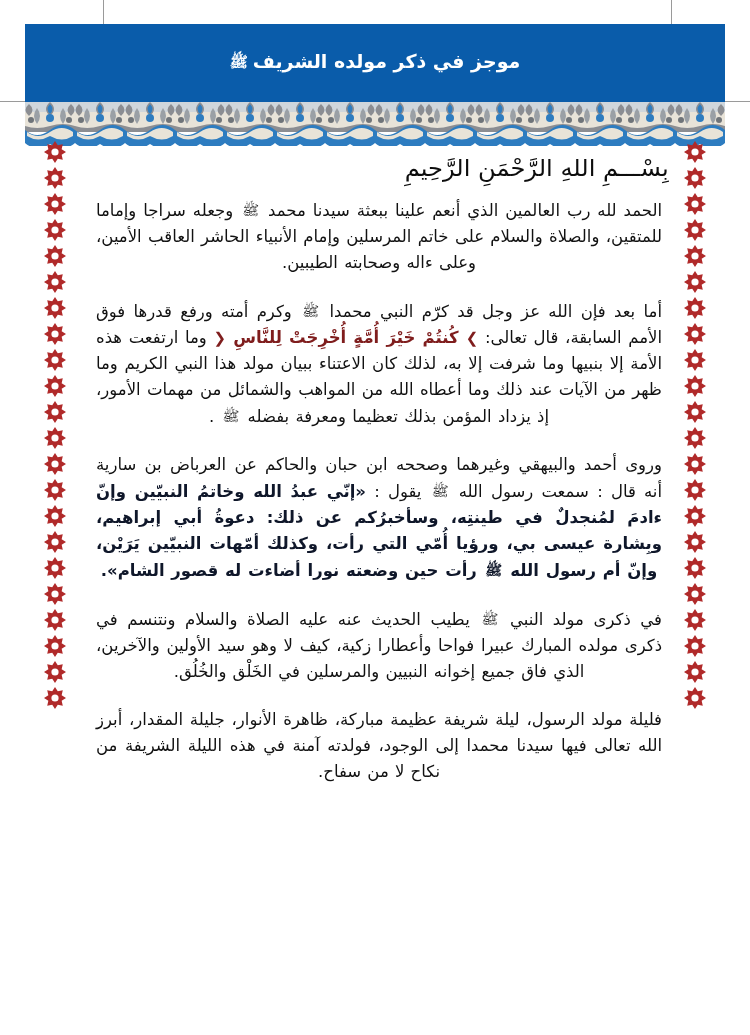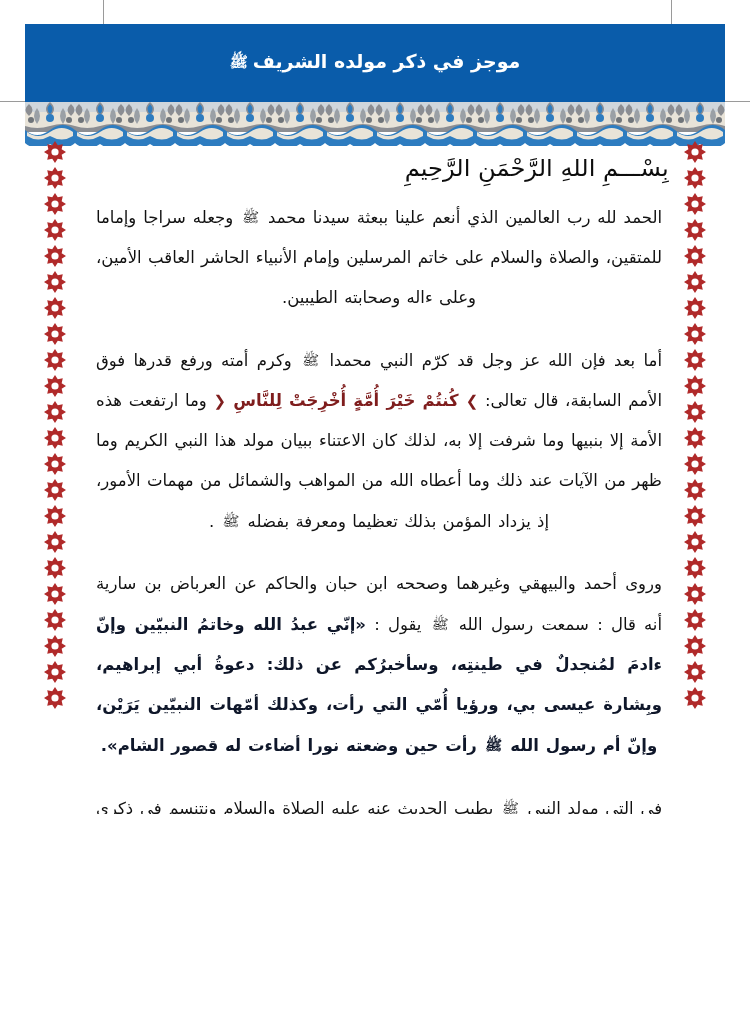--- a/index.html
+++ b/index.html
@@ -152,21 +152,21 @@
     font-size: 23px;
     color: #0d0d0d;
     letter-spacing: 1px;
     white-space: nowrap;
     transform: scaleX(1.05);
   }
 
   .para {
     font-family: "DejaVu Sans", "Liberation Sans", sans-serif;
     font-size: 16.5px;
-    line-height: 40px;
+    line-height: 26px;
     color: #111111;
     margin: 0 0 22px 8px;
     direction: rtl;
     text-align: justify;
     text-align-last: center;
     word-spacing: 1px;
   }
   .para:last-child { margin-bottom: 0; }
 
   .para .sallallahu {
@@ -445,17 +445,18 @@
   </div>
 
   <div id="content">
     <div id="bismillah">
       <span id="bismillah-text">بِسْـــمِ اللهِ الرَّحْمَنِ الرَّحِيمِ</span>
     </div>
     <div id="paragraphs">
         <div class="para"><span>الحمد لله رب العالمين الذي أنعم علينا ببعثة سيدنا محمد</span> <span class="sallallahu">ﷺ</span> <span>وجعله سراجا وإماما للمتقين، والصلاة والسلام على خاتم المرسلين وإمام الأنبياء الحاشر العاقب الأمين، وعلى ءاله وصحابته الطيبين.</span></div>
         <div class="para"><span>أما بعد فإن الله عز وجل قد كرّم النبي محمدا</span> <span class="sallallahu">ﷺ</span> <span>وكرم أمته ورفع قدرها فوق الأمم السابقة، قال تعالى:</span> <span class="quran"><span class="bracket">❯</span> كُنتُمْ خَيْرَ أُمَّةٍ أُخْرِجَتْ لِلنَّاسِ <span class="bracket">❮</span></span> <span>وما ارتفعت هذه الأمة إلا بنبيها وما شرفت إلا به، لذلك كان الاعتناء ببيان مولد هذا النبي الكريم وما ظهر من الآيات عند ذلك وما أعطاه الله من المواهب والشمائل من مهمات الأمور، إذ يزداد المؤمن بذلك تعظيما ومعرفة بفضله</span> <span class="sallallahu">ﷺ</span> <span>.</span></div>
         <div class="para"><span>وروى أحمد والبيهقي وغيرهما وصححه ابن حبان والحاكم عن العرباض بن سارية أنه قال : سمعت رسول الله</span> <span class="sallallahu">ﷺ</span> <span>يقول :</span> <span class="hadith">«إنّي عبدُ الله وخاتمُ النبيّين وإنّ ءادمَ لمُنجدلٌ في طينتِه، وسأخبرُكم عن ذلك: دعوةُ أبي إبراهيم، وبِشارة عيسى بي، ورؤيا أُمّي التي رأت، وكذلك أمّهات النبيّين يَرَيْن، وإنّ أم رسول الله</span> <span class="sallallahu hadith">ﷺ</span> <span class="hadith">رأت حين وضعته نورا أضاءت له قصور الشام».</span></div>
-        <div class="para"><span>في التي مولد النبي</span> <span class="sallallahu">ﷺ</span> <span>يطيب الحديث عنه عليه الصلاة والسلام ونتنسم في ذكرى مولده المبارك عبيرا فواحا وأعطارا زكية، كيف لا وهو سيد الأولين والآخرين، الذي فاق جميع إخوانه النبيين والمرسلين في الخَلْق والخُلُق.</span></div>
+        <div class="para"><span>في ذكرى مولد النبي</span> <span class="sallallahu">ﷺ</span> <span>يطيب الحديث عنه عليه الصلاة والسلام ونتنسم في ذكرى مولده المبارك عبيرا فواحا وأعطارا زكية، كيف لا وهو سيد الأولين والآخرين، الذي فاق جميع إخوانه النبيين والمرسلين في الخَلْق والخُلُق.</span></div>
+        <div class="para"><span>فليلة مولد الرسول، ليلة شريفة عظيمة مباركة، ظاهرة الأنوار، جليلة المقدار، أبرز الله تعالى فيها سيدنا محمدا إلى الوجود، فولدته آمنة في هذه الليلة الشريفة من نكاح لا من سفاح.</span></div>
       </div>
   </div>
 
 </div>
 
 </body></html>

